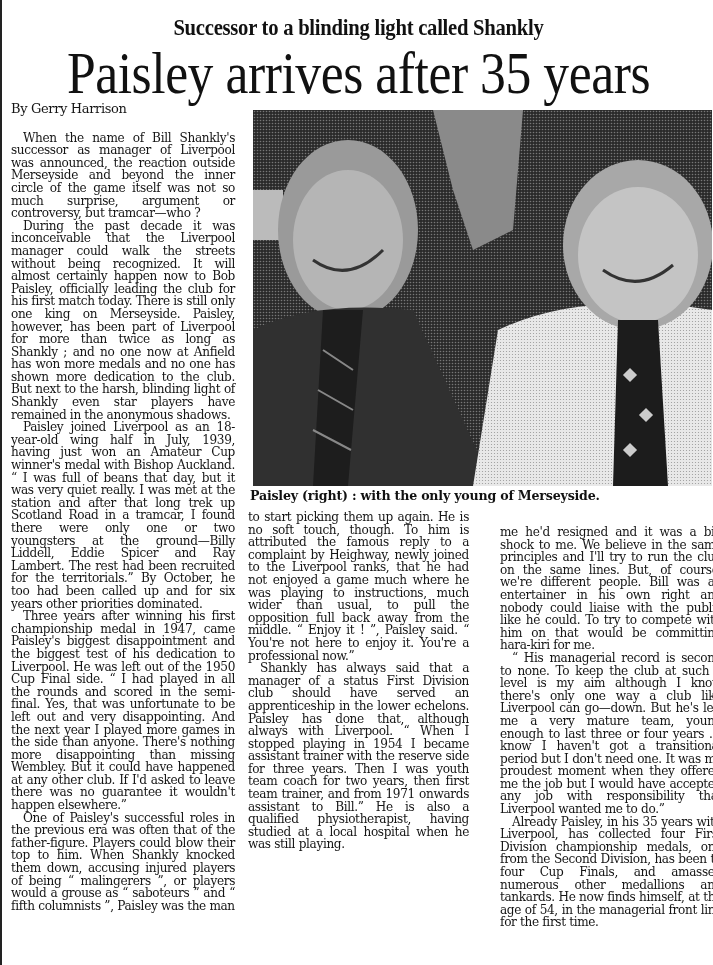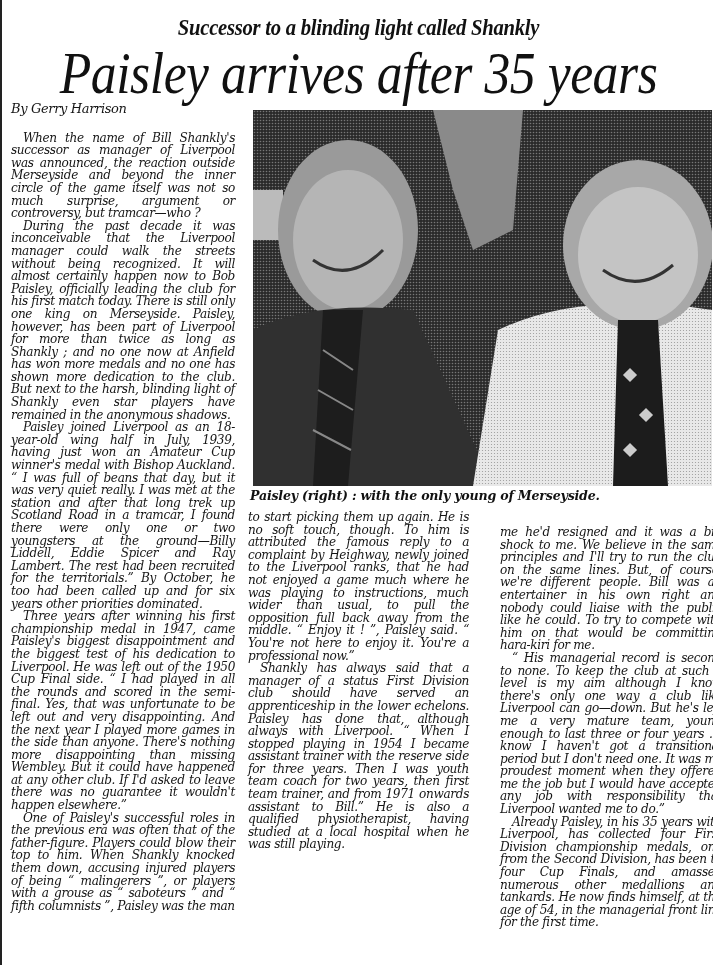--- a/index.html
+++ b/index.html
@@ -1,17 +1,17 @@
 <!DOCTYPE html>
 <html><head>
 <meta charset="utf-8">
 <style>
   html, body { margin:0; padding:0; background:#fff; }
   body { width:713px; height:965px; position:relative; overflow:hidden; color:#111; }
-  .page { position:absolute; inset:0; border-left:2px solid #222;font-style:italic; }
+  .page { position:absolute; inset:0; border-left:2px solid #222; }
   .kicker { position:absolute; top:14px; left:0; width:713px; text-align:center;
     font-family:"Liberation Serif", serif; font-weight:bold; font-size:24px; letter-spacing:-0.3px; transform:scaleX(0.86); transform-origin:center; }
   .headline { position:absolute; top:40px; left:0; width:713px; text-align:center;
     font-family:"Liberation Serif", serif; font-size:60px; line-height:66px; letter-spacing:-0.5px; transform:scaleX(0.86); transform-origin:center; }
   .col { position:absolute; font-family:"DejaVu Serif", serif; font-size:12.1px; line-height:12.6px; text-align:justify; color:#151515; letter-spacing:-0.35px; }
   .col p { margin:0; text-indent:12px; }
   .col p.byline { text-indent:0; font-size:13px; margin-bottom:16px; }
   .col1 { left:9px; top:103px; width:224px; }
   .col2 { left:246px; top:511px; width:221px; }
   .col3 { left:498px; top:526px; width:222px; }
@@ -26,21 +26,21 @@
 
   <div class="kicker">Successor to a blinding light called Shankly</div>
   <div class="headline">Paisley arrives after 35 years</div>
 
   <div class="col col1">
     <p class="byline">By Gerry Harrison</p>
     <p>When the name of Bill Shankly's successor as manager of Liverpool was announced, the reaction outside Merseyside and beyond the inner circle of the game itself was not so much surprise, argument or controversy, but tramcar—who ?</p>
     <p>During the past decade it was inconceivable that the Liverpool manager could walk the streets without being recognized. It will almost certainly happen now to Bob Paisley, officially leading the club for his first match today. There is still only one king on Merseyside. Paisley, however, has been part of Liverpool for more than twice as long as Shankly ; and no one now at Anfield has won more medals and no one has shown more dedication to the club. But next to the harsh, blinding light of Shankly even star players have remained in the anonymous shadows.</p>
     <p>Paisley joined Liverpool as an 18-year-old wing half in July, 1939, having just won an Amateur Cup winner's medal with Bishop Auckland. “ I was full of beans that day, but it was very quiet really. I was met at the station and after that long trek up Scotland Road in a tramcar, I found there were only one or two youngsters at the ground—Billy Liddell, Eddie Spicer and Ray Lambert. The rest had been recruited for the territorials.” By October, he too had been called up and for six years other priorities dominated.</p>
     <p>Three years after winning his first championship medal in 1947, came Paisley's biggest disappointment and the biggest test of his dedication to Liverpool. He was left out of the 1950 Cup Final side. “ I had played in all the rounds and scored in the semi-final. Yes, that was unfortunate to be left out and very disappointing. And the next year I played more games in the side than anyone. There's nothing more disappointing than missing Wembley. But it could have happened at any other club. If I'd asked to leave there was no guarantee it wouldn't happen elsewhere.”</p>
-    <p>One of Paisley's successful roles in the previous era was often that of the father-figure. Players could blow their top to him. When Shankly knocked them down, accusing injured players of being “ malingerers ”, or players with a grouse as “ saboteurs ” and “ fifth columnists ”, Paisley was the man</p>
+    <p>One of Paisley's successful roles in the previous era was often that of the father-figure. Players could blow their top to him. When Shankly knocked them down, accusing injured players of being “ malingerers ”, or players would a grouse as “ saboteurs ” and “ fifth columnists ”, Paisley was the man</p>
   </div>
 
   <div class="photo" title="Two smiling men side by side: left man in dark suit and patterned tie, right man (Paisley) in white shirt with dark patterned tie">
     <svg viewBox="0 0 459 376" preserveAspectRatio="none">
       <defs>
         <pattern id="dots" width="3" height="3" patternUnits="userSpaceOnUse">
           <rect width="3" height="3" fill="#2a2a2a"></rect>
           <circle cx="1.5" cy="1.5" r="0.8" fill="#777"></circle>
         </pattern>
         <pattern id="dotsLight" width="3" height="3" patternUnits="userSpaceOnUse">

